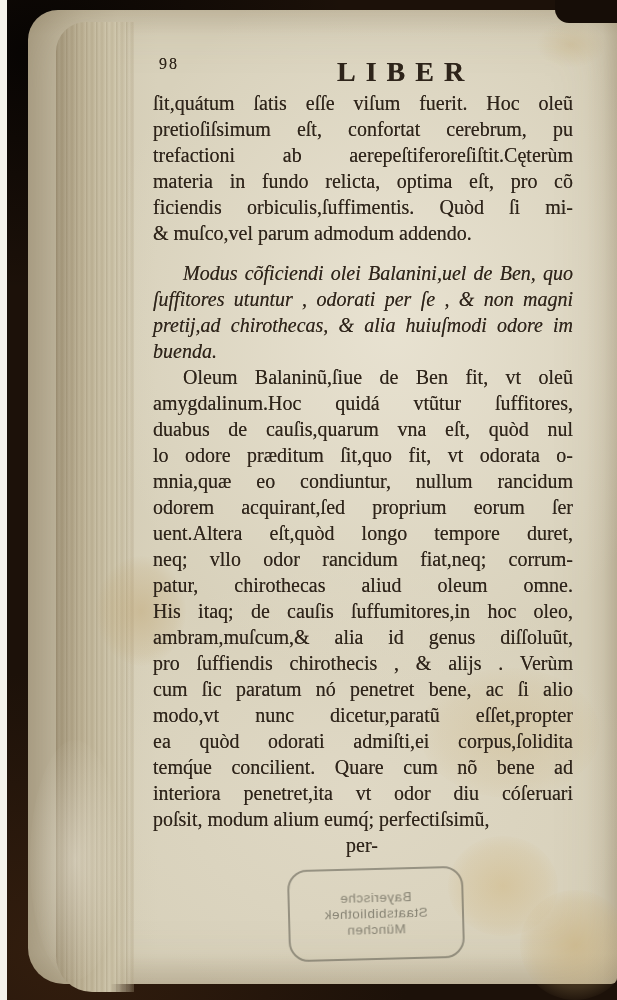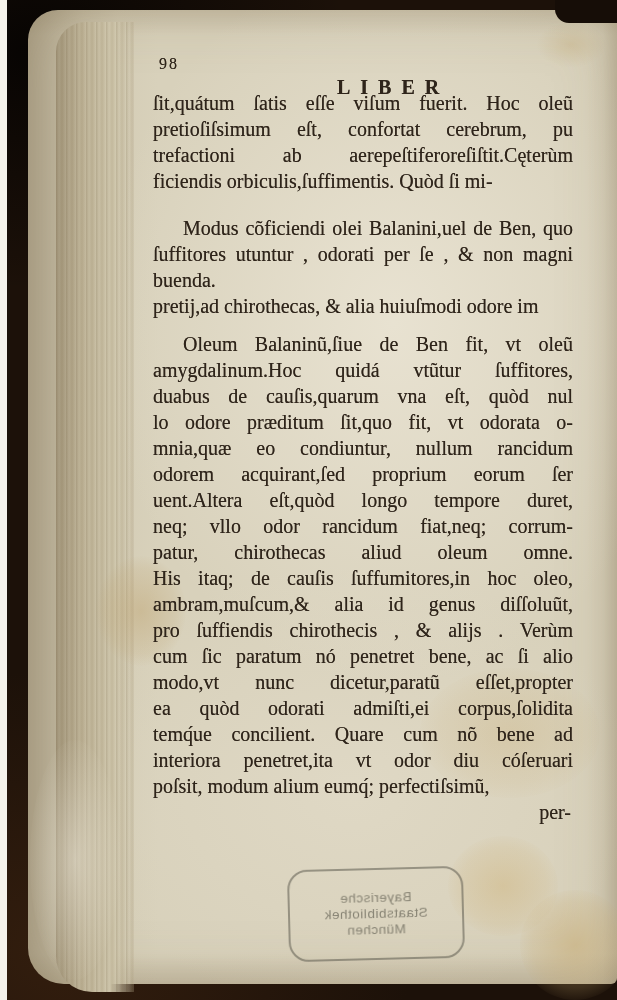--- a/index.html
+++ b/index.html
@@ -54,30 +54,30 @@
   .text-block {
     position:absolute; left:153px; top:55px; width:420px; z-index:4;
     color:#2e241a; font-size:20px;
     text-shadow:0 0 0.5px rgba(46,36,26,0.65);
   }
   .header-row { position:relative; height:35px; }
   .page-number {
     position:absolute; left:6px; top:0; font-size:16px; letter-spacing:2px;
   }
   .running-title {
-    position:absolute; left:184px; top:1px; font-size:20px;
-    letter-spacing:10px; font-weight:bold;margin-top:20px;
+    position:absolute; left:184px; top:1px; font-size:28px;
+    letter-spacing:10px; font-weight:bold;
   }
   .para { line-height:26px; }
   .para .tline { text-align:justify; text-align-last:justify; white-space:normal; }
   .para .tline:last-child { text-align-last:left; }
-  .para-italic { margin-top:21px; }
+  .para-italic { font-style:italic; margin-top:14px; }
   .para-indent .tline:first-child { text-indent:30px; }
-  .para-3 { margin-top:12px; }
-  .catchword-line { text-align:right; line-height:26px; padding-right:2px; }
+  .para-3 { }
+  .catchword-line { text-align:center; line-height:26px; padding-right:2px; }
 
   .stamp {
     position:absolute; left:288px; top:868px; width:172px; height:88px;
     z-index:4; transform:scaleX(-1) rotate(1.5deg);
     color:#716e60; opacity:0.78; filter:blur(0.5px);
     display:flex; flex-direction:column; justify-content:center; align-items:center;
     border:2.5px solid rgba(100,97,85,0.75); border-radius:20px;
     font-family:"Liberation Sans","DejaVu Sans",sans-serif;
     font-size:13.5px; line-height:16px; letter-spacing:0.5px;
   }
@@ -103,28 +103,30 @@
 <div class="text-block">
   <div class="header-row">
     <span class="page-number">98</span>
     <span class="running-title">LIBER</span>
   </div>
 
   <div class="para para-1">
       <div class="tline">ſit,quátum ſatis eſſe viſum fuerit. Hoc oleũ</div>
       <div class="tline">pretioſiſsimum eſt, confortat cerebrum, pu</div>
       <div class="tline">trefactioni ab aerepeſtiferoreſiſtit.Cęterùm</div>
+      <div class="tline">materia in fundo relicta, optima eſt, pro cõ</div>
       <div class="tline">ficiendis orbiculis,ſuffimentis. Quòd ſi mi-</div>
+      <div class="tline">&amp; muſco,vel parum admodum addendo.</div>
     </div>
 
   <div class="para para-italic para-indent">
       <div class="tline">Modus cõficiendi olei Balanini,uel de Ben, quo</div>
       <div class="tline">ſuffitores utuntur , odorati per ſe , &amp; non magni</div>
+      <div class="tline">pretij,ad chirothecas, &amp; alia huiuſmodi odore im</div>
       <div class="tline">buenda.</div>
-      <div class="tline">pretij,ad chirothecas, &amp; alia huiuſmodi odore im</div>
     </div>
 
   <div class="para para-3 para-indent">
       <div class="tline">Oleum Balaninũ,ſiue de Ben fit, vt oleũ</div>
       <div class="tline">amygdalinum.Hoc quidá vtũtur ſuffitores,</div>
       <div class="tline">duabus de cauſis,quarum vna eſt, quòd nul</div>
       <div class="tline">lo odore præditum ſit,quo fit, vt odorata o-</div>
       <div class="tline">mnia,quæ eo condiuntur, nullum rancidum</div>
       <div class="tline">odorem acquirant,ſed proprium eorum ſer</div>
       <div class="tline">uent.Altera eſt,quòd longo tempore duret,</div>

